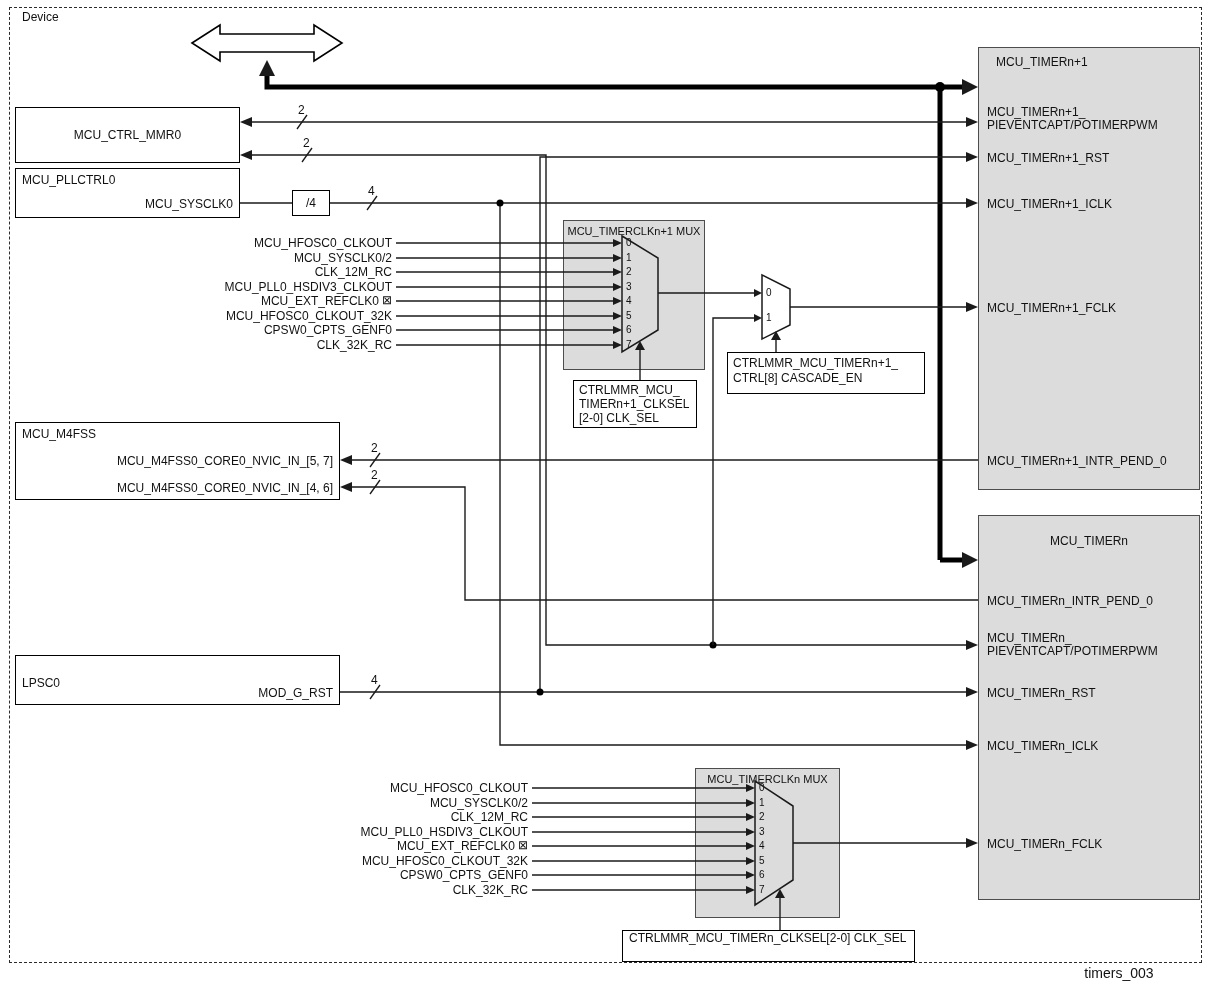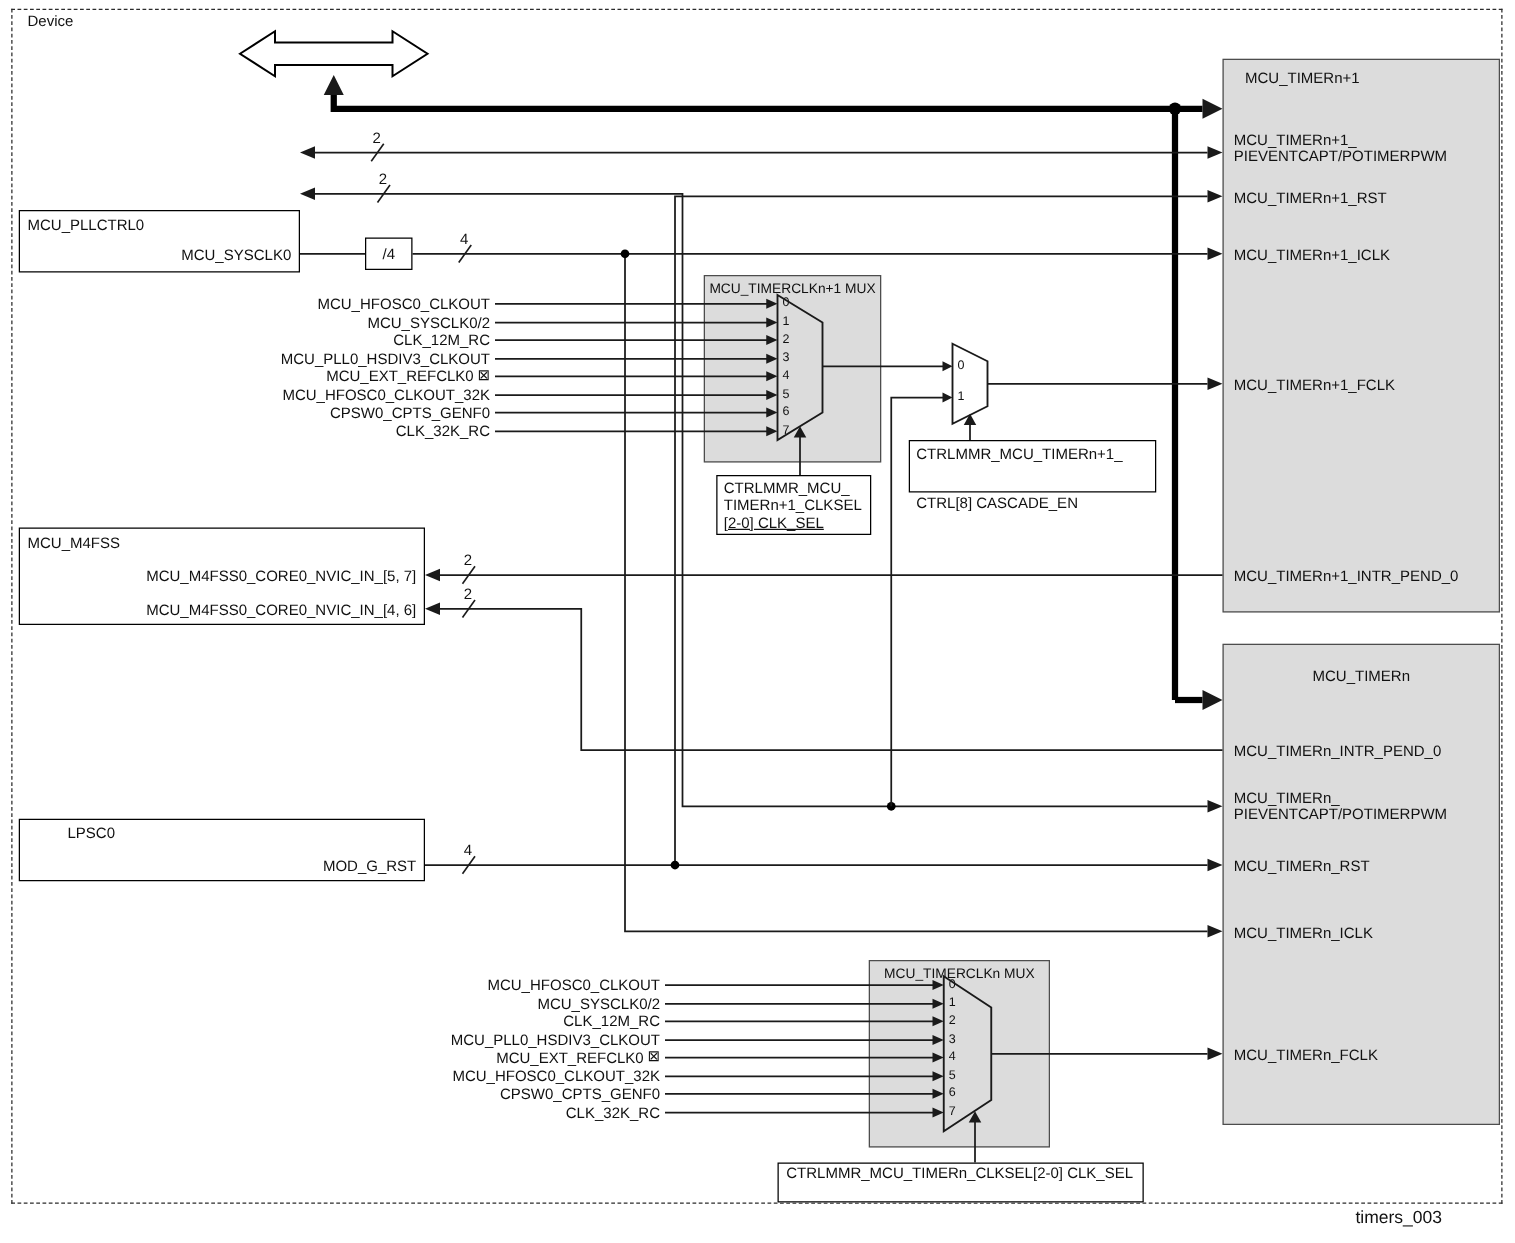--- a/index.html
+++ b/index.html
@@ -52,57 +52,60 @@
     <div class="lbl" style="left:8px; top:78px;">MCU_TIMERn_INTR_PEND_0</div>
     <div class="lbl two-line" style="left:8px; top:116px;">
       <div>MCU_TIMERn_</div>
       <div>PIEVENTCAPT/POTIMERPWM</div>
     </div>
     <div class="lbl" style="left:8px; top:170px;">MCU_TIMERn_RST</div>
     <div class="lbl" style="left:8px; top:223px;">MCU_TIMERn_ICLK</div>
     <div class="lbl" style="left:8px; top:321px;">MCU_TIMERn_FCLK</div>
   </div>
 
+  <div class="box ctr" style="left:15px; top:107px; width:225px; height:56px;">
+    <span class="lbl" style="position:static;">MCU_CTRL_MMR0</span>
+  </div>
 
   <div class="box" style="left:15px; top:168px; width:225px; height:50px;">
     <div class="lbl" style="left:6px; top:4px;">MCU_PLLCTRL0</div>
     <div class="lbl" style="right:6px; top:28px;">MCU_SYSCLK0</div>
   </div>
 
   <div class="box ctr" style="left:292px; top:190px; width:38px; height:26px;">
     <span class="lbl" style="position:static;">/4</span>
   </div>
 
   <div class="box" style="left:15px; top:422px; width:325px; height:78px;">
     <div class="lbl" style="left:6px; top:4px;">MCU_M4FSS</div>
     <div class="lbl" style="right:6px; top:31px;">MCU_M4FSS0_CORE0_NVIC_IN_[5, 7]</div>
     <div class="lbl" style="right:6px; top:58px;">MCU_M4FSS0_CORE0_NVIC_IN_[4, 6]</div>
   </div>
 
   <div class="box" style="left:15px; top:655px; width:325px; height:50px;">
-    <div class="lbl" style="left:6px; top:3px;margin-left:32px;">LPSC0</div>
+    <div class="lbl" style="left:6px; top:20px;">LPSC0</div>
     <div class="lbl" style="right:6px; top:30px;">MOD_G_RST</div>
   </div>
 
   <div class="gray" style="left:563px; top:220px; width:142px; height:150px;">
     <div class="lbl" style="left:0; top:3px; width:100%; text-align:center; font-size:11px;">MCU_TIMERCLKn+1 MUX</div>
   </div>
   <div class="gray" style="left:695px; top:768px; width:145px; height:150px;padding-left:48px;">
     <div class="lbl" style="left:0; top:3px; width:100%; text-align:center; font-size:11px;">MCU_TIMERCLKn MUX</div>
   </div>
 
   <div class="box" style="left:573px; top:380px; width:124px; height:48px; padding:2px 5px;">
     <div class="lbl" style="position:static; line-height:14px;">CTRLMMR_MCU_</div>
     <div class="lbl" style="position:static; line-height:14px;">TIMERn+1_CLKSEL</div>
-    <div class="lbl" style="position:static; line-height:14px;text-decoration:underline;">[2-0] CLK_SEL</div>
+    <div class="lbl" style="position:static; line-height:14px;">[2-0] CLK_SEL</div>
   </div>
 
   <div class="box" style="left:727px; top:352px; width:198px; height:42px; padding:3px 5px;">
     <div class="lbl" style="position:static; line-height:15px;">CTRLMMR_MCU_TIMERn+1_</div>
-    <div class="lbl" style="position:static; line-height:15px;margin-top:24px;">CTRL[8] CASCADE_EN</div>
+    <div class="lbl" style="position:static; line-height:15px;">CTRL[8] CASCADE_EN</div>
   </div>
 
   <div class="box" style="left:622px; top:930px; width:293px; height:32px; display:flex; align-items:flex-start; padding-left:6px;">
     <span class="lbl" style="position:static;">CTRLMMR_MCU_TIMERn_CLKSEL[2-0] CLK_SEL</span>
   </div>
 
   <div class="lbl" style="left:192px; top:37px; width:150px; text-align:center;">MCU_CBASS0</div>
 
   <div class="row" style="left:90px; top:236px; width:302px;">
       <span>MCU_HFOSC0_CLKOUT</span>

